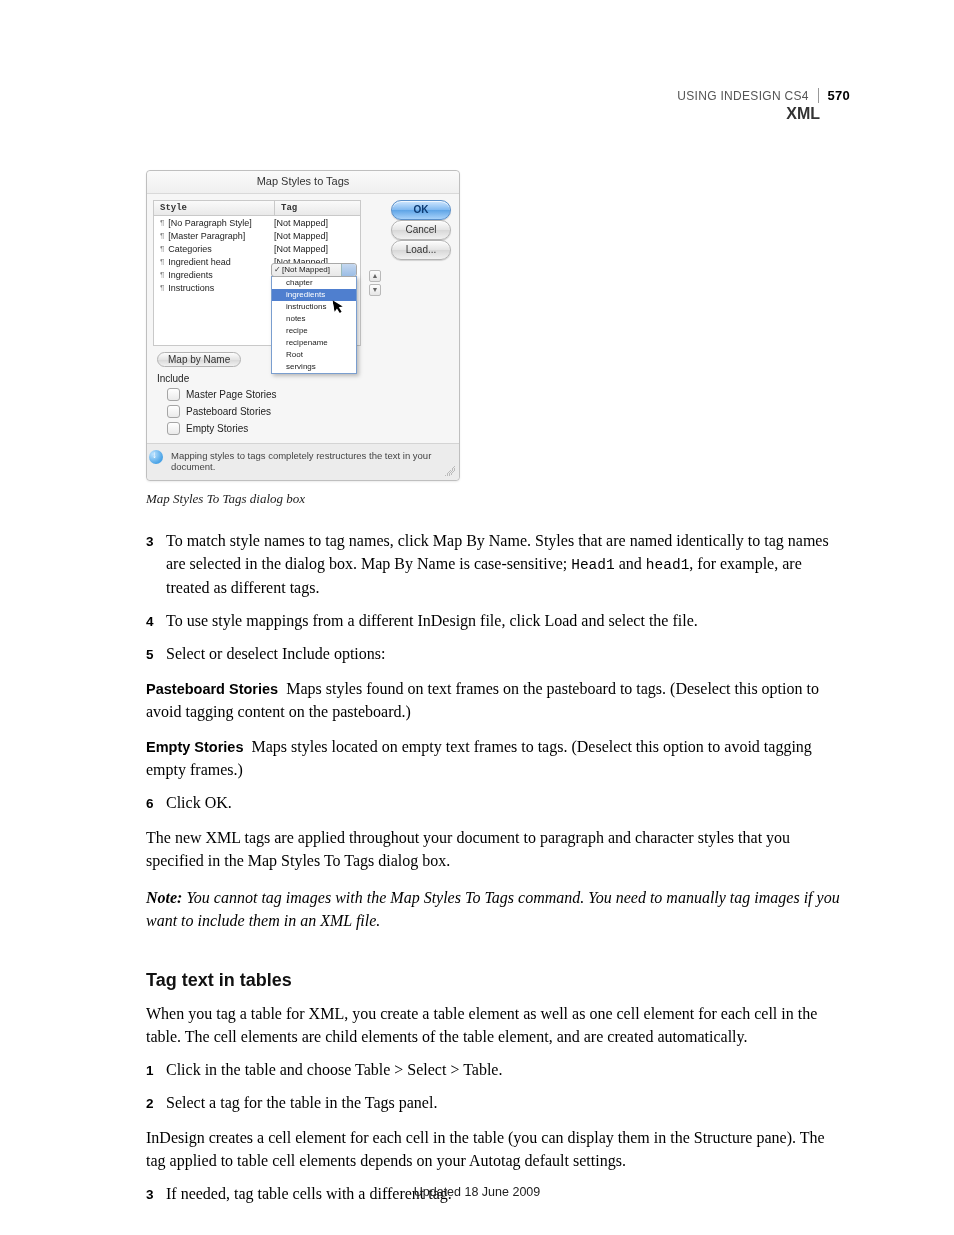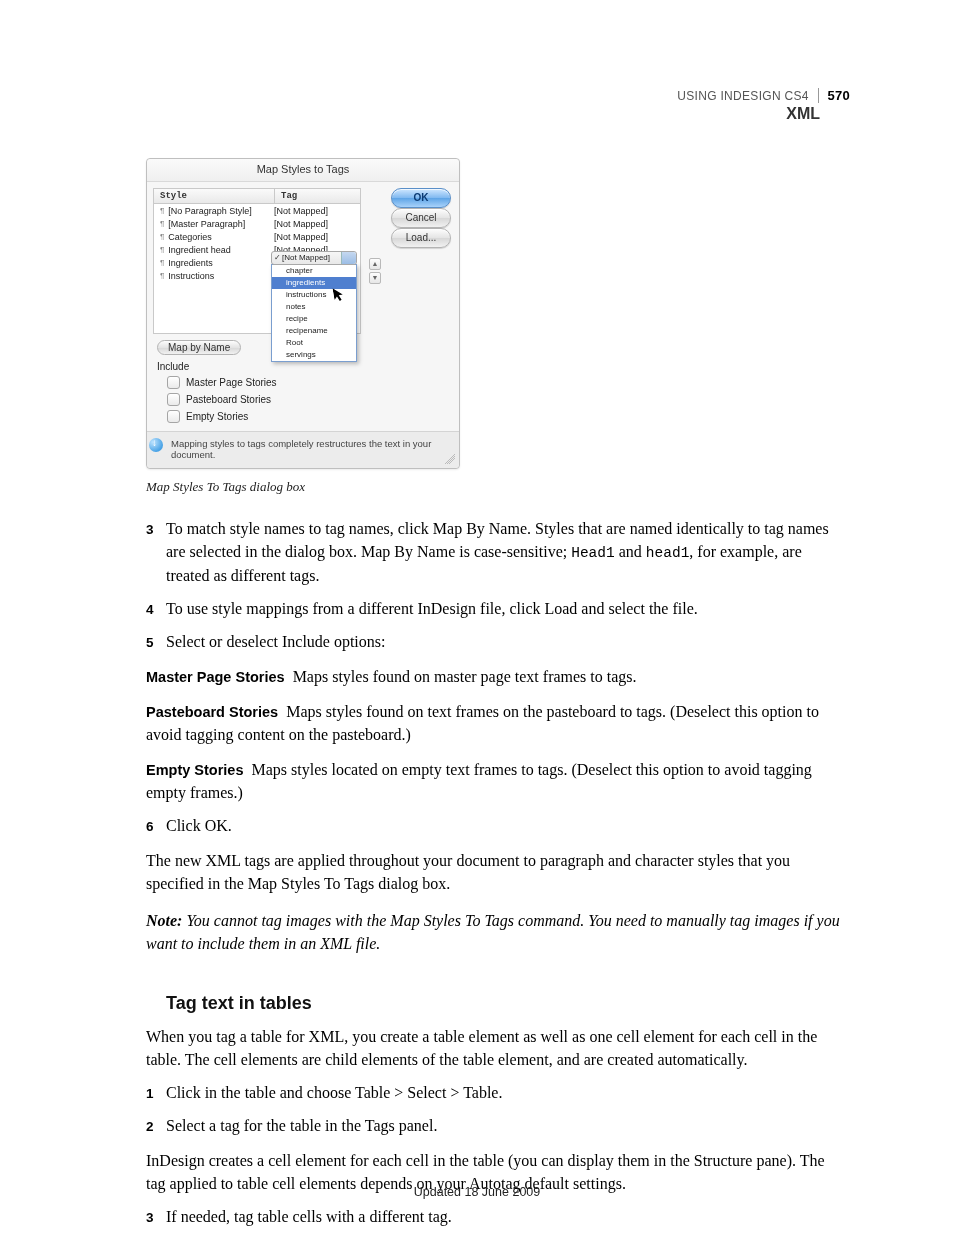--- a/index.html
+++ b/index.html
@@ -38,21 +38,21 @@
   .running-head .line2 {
     font-size: 16px;
     font-weight: 700;
     color: #333;
     margin-top: 2px;
     margin-right: 30px;
   }
 
   .content {
     position: absolute;
-    top: 158px;
+    top: 170px;
     left: 146px;
     width: 700px;
   }
 
   
   .figure {
     width: 312px;
     border: 1px solid #bfbfbf;
     background: #f6f6f6;
     font-family: "Lucida Grande", Tahoma, Arial, sans-serif;
@@ -244,21 +244,20 @@
   .para { margin-top: 12px; }
   .note { margin-top: 14px; font-style: italic; }
   .note .nlabel { font-weight: 700; }
 
   .h2 {
     font-family: "Myriad Pro", "Helvetica Neue", Arial, sans-serif;
     font-weight: 700;
     font-size: 18px;
     margin-top: 36px;
     color: #111;
-    margin-left: 20px;
   }
 
   .footer {
     position:absolute;
     bottom: 36px;
     left: 0;
     width: 100%;
     text-align: center;
     font-family: Arial, sans-serif;
     font-size: 12.5px;
@@ -398,23 +397,20 @@
         <div class="num">4</div>
         <div class="txt">To use style mappings from a different InDesign file, click Load and select the file.</div>
       </div>
 
       <div class="num-item">
         <div class="num">5</div>
         <div class="txt">Select or deselect Include options:</div>
       </div>
 
       <div class="runin">
-        <span class="label">Master Page Stories</span>&nbsp;&nbsp;<span>Maps styles found on master page text frames to tags.</span>
-      </div>
-      <div class="runin">
         <span class="label">Pasteboard Stories</span>&nbsp;&nbsp;<span>Maps styles found on text frames on the pasteboard to tags. (Deselect this option to avoid tagging content on the pasteboard.)</span>
       </div>
       <div class="runin">
         <span class="label">Empty Stories</span>&nbsp;&nbsp;<span>Maps styles located on empty text frames to tags. (Deselect this option to avoid tagging empty frames.)</span>
       </div>
 
       <div class="num-item">
         <div class="num">6</div>
         <div class="txt">Click OK.</div>
       </div>

